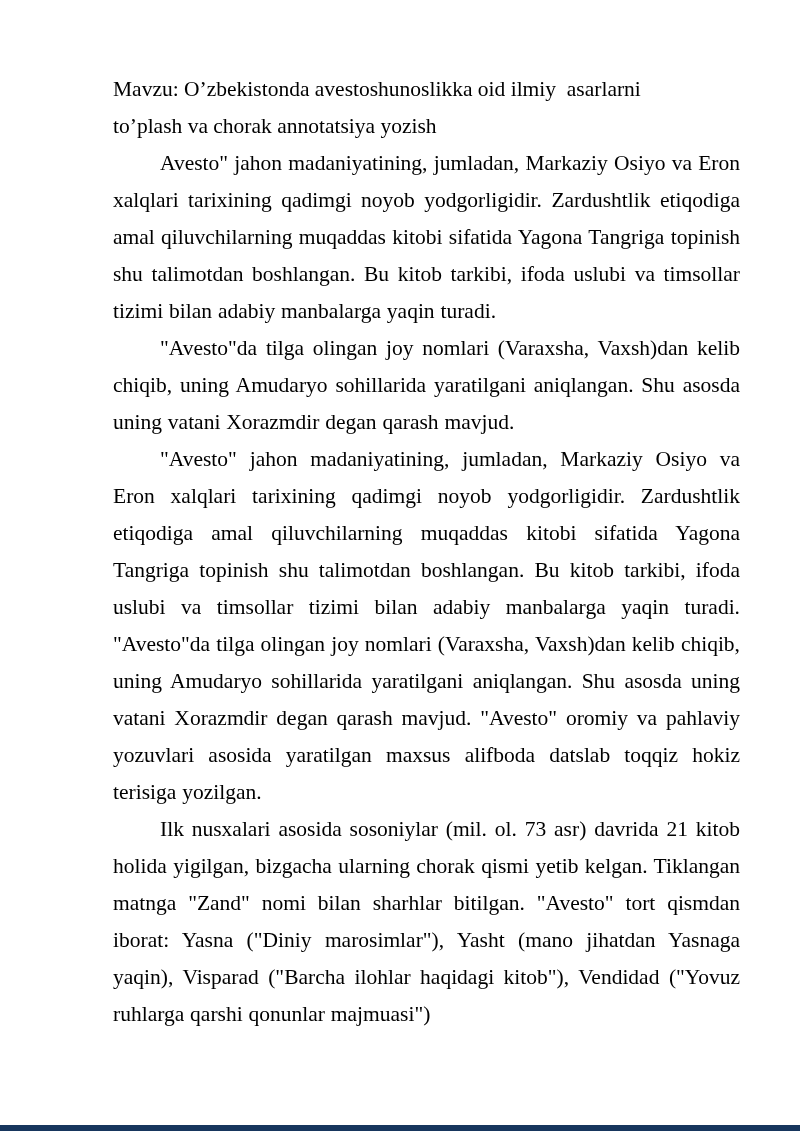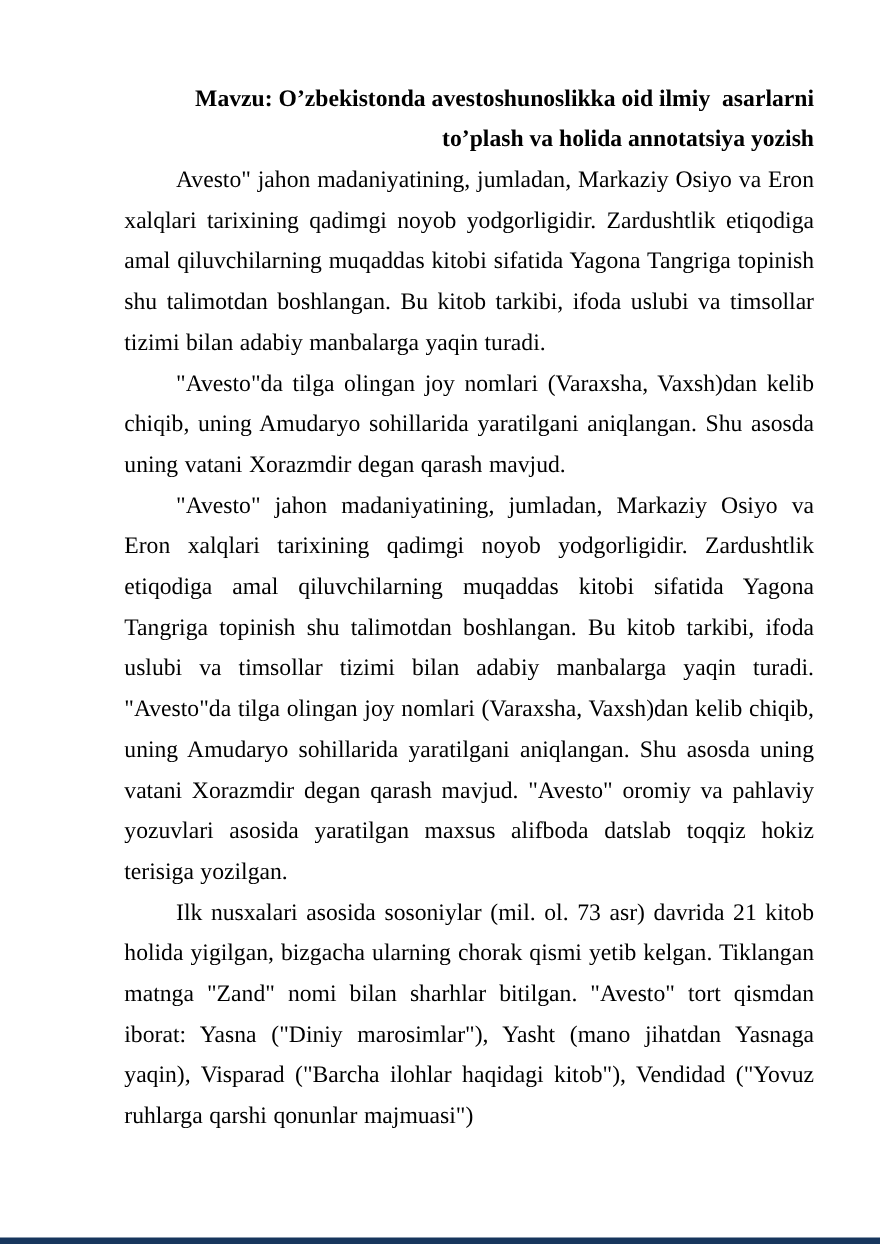--- a/index.html
+++ b/index.html
@@ -15,22 +15,22 @@
     box-sizing: border-box;
     padding: 71px 60px 0 113px;
     font-family: "Liberation Serif", "DejaVu Serif", serif;
     color: #000000;
     overflow: hidden;
   }
   .doc-title {
     margin: 0;
     font-size: 21.5px;
     line-height: 37px;
-    font-weight: bold;
-    text-align: right;
+    font-weight: normal;
+    text-align: left;
   }
   .doc-title .title-line {
     display: block;
     white-space: pre-wrap;
   }
   .doc-body p.para {
     margin: 0;
     font-size: 21.5px;
     line-height: 37px;
     text-align: justify;
@@ -45,21 +45,21 @@
     height: 6px;
   }
 </style>
 </head>
 <body>
 
 <div class="page">
 
   <h1 class="doc-title">
     <span class="title-line">Mavzu: O’zbekistonda avestoshunoslikka oid ilmiy  asarlarni</span>
-    <span class="title-line">to’plash va holida annotatsiya yozish</span>
+    <span class="title-line">to’plash va chorak annotatsiya yozish</span>
   </h1>
 
   <div class="doc-body">
     <p class="para">Avesto" jahon madaniyatining, jumladan, Markaziy Osiyo va Eron xalqlari tarixining qadimgi noyob yodgorligidir. Zardushtlik etiqodiga amal qiluvchilarning muqaddas kitobi sifatida Yagona Tangriga topinish shu talimotdan boshlangan. Bu kitob tarkibi, ifoda uslubi va timsollar tizimi bilan adabiy manbalarga yaqin turadi.</p>
     <p class="para">"Avesto"da tilga olingan joy nomlari (Varaxsha, Vaxsh)dan kelib chiqib, uning Amudaryo sohillarida yaratilgani aniqlangan. Shu asosda uning vatani Xorazmdir degan qarash mavjud.</p>
     <p class="para">"Avesto" jahon madaniyatining, jumladan, Markaziy Osiyo va Eron xalqlari tarixining qadimgi noyob yodgorligidir. Zardushtlik etiqodiga amal qiluvchilarning muqaddas kitobi sifatida Yagona Tangriga topinish shu talimotdan boshlangan. Bu kitob tarkibi, ifoda uslubi va timsollar tizimi bilan adabiy manbalarga yaqin turadi. "Avesto"da tilga olingan joy nomlari (Varaxsha, Vaxsh)dan kelib chiqib, uning Amudaryo sohillarida yaratilgani aniqlangan. Shu asosda uning vatani Xorazmdir degan qarash mavjud. "Avesto" oromiy va pahlaviy yozuvlari asosida yaratilgan maxsus alifboda datslab toqqiz hokiz terisiga yozilgan.</p>
     <p class="para">Ilk nusxalari asosida sosoniylar (mil. ol. 73 asr) davrida 21 kitob holida yigilgan, bizgacha ularning chorak qismi yetib kelgan. Tiklangan matnga "Zand" nomi bilan sharhlar bitilgan. "Avesto" tort qismdan iborat: Yasna ("Diniy marosimlar"), Yasht (mano jihatdan Yasnaga yaqin), Visparad ("Barcha ilohlar haqidagi kitob"), Vendidad ("Yovuz ruhlarga qarshi qonunlar majmuasi")</p>
   </div>
 
   <div class="bottom-bar" style="background:#17365d"></div>

